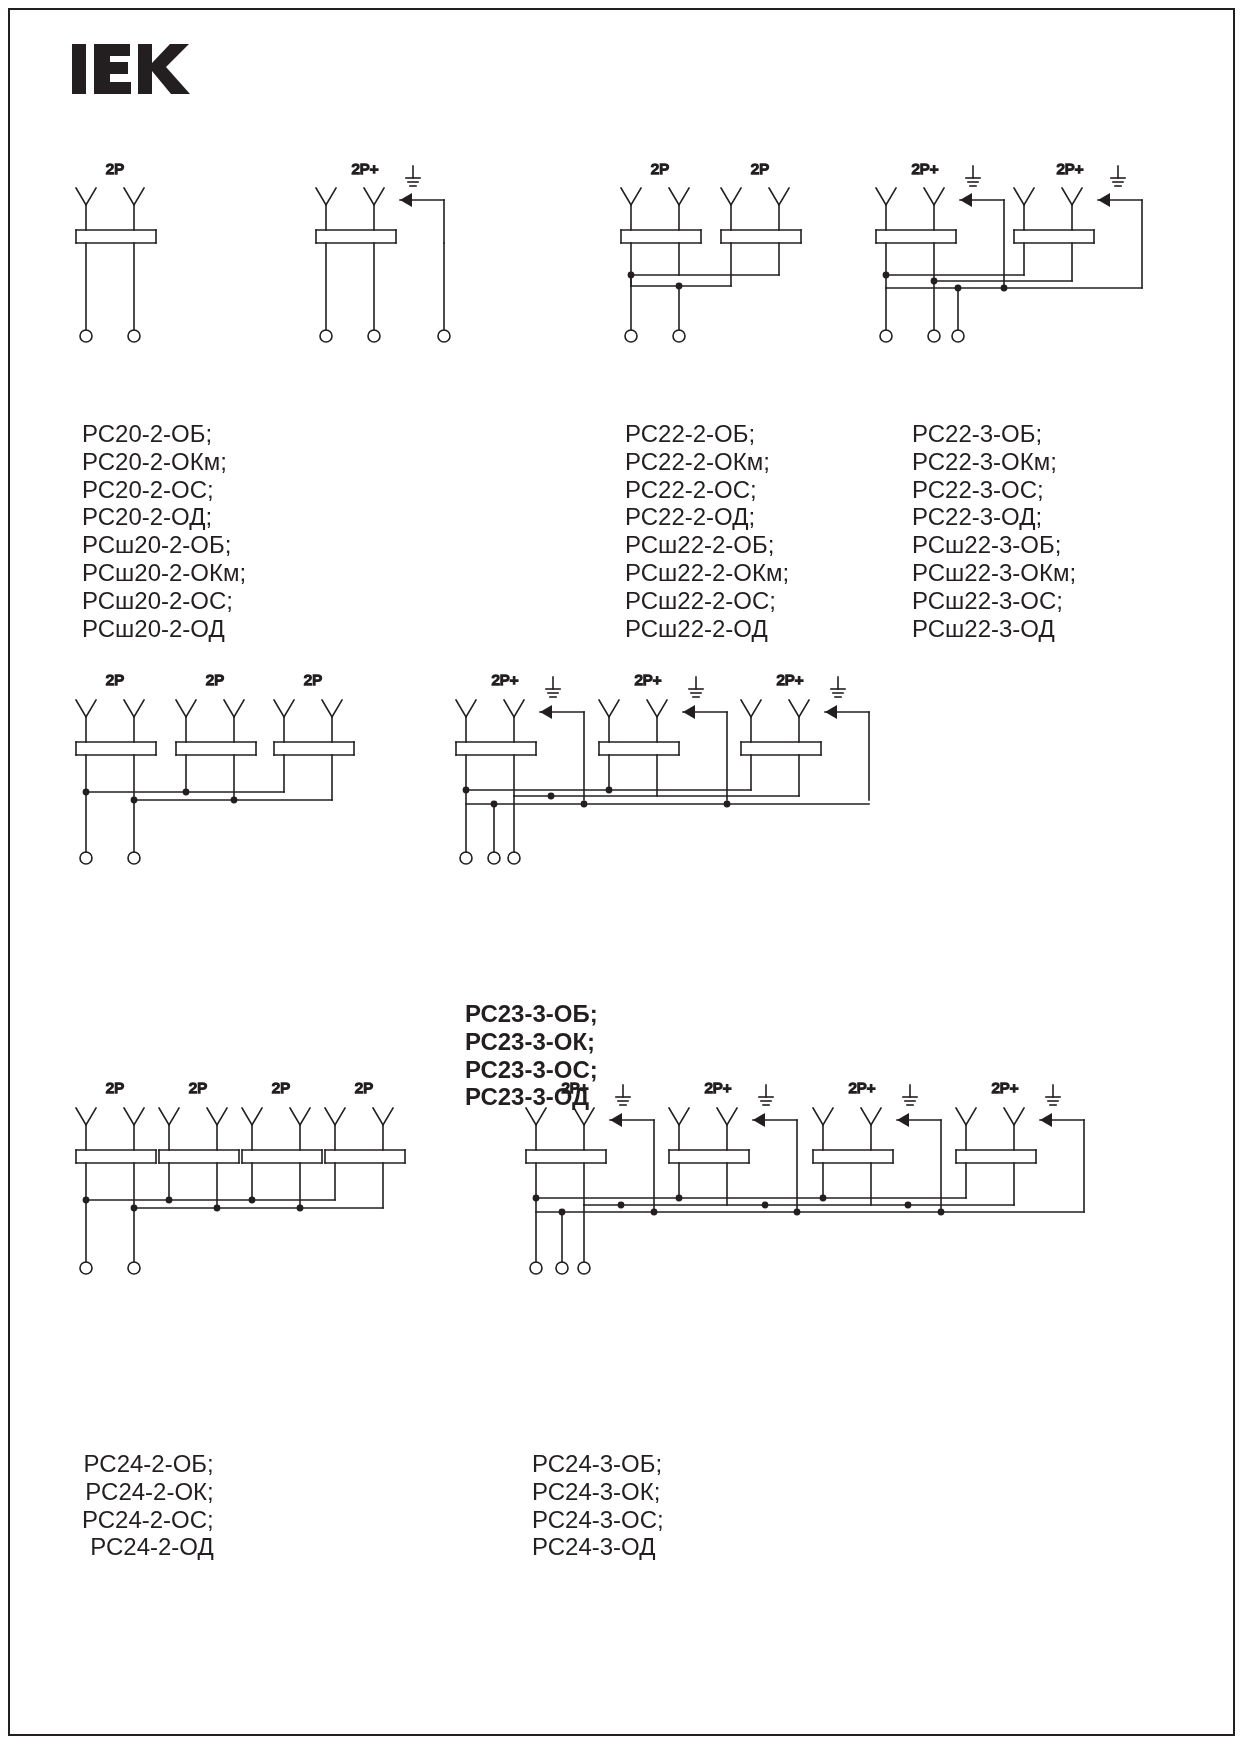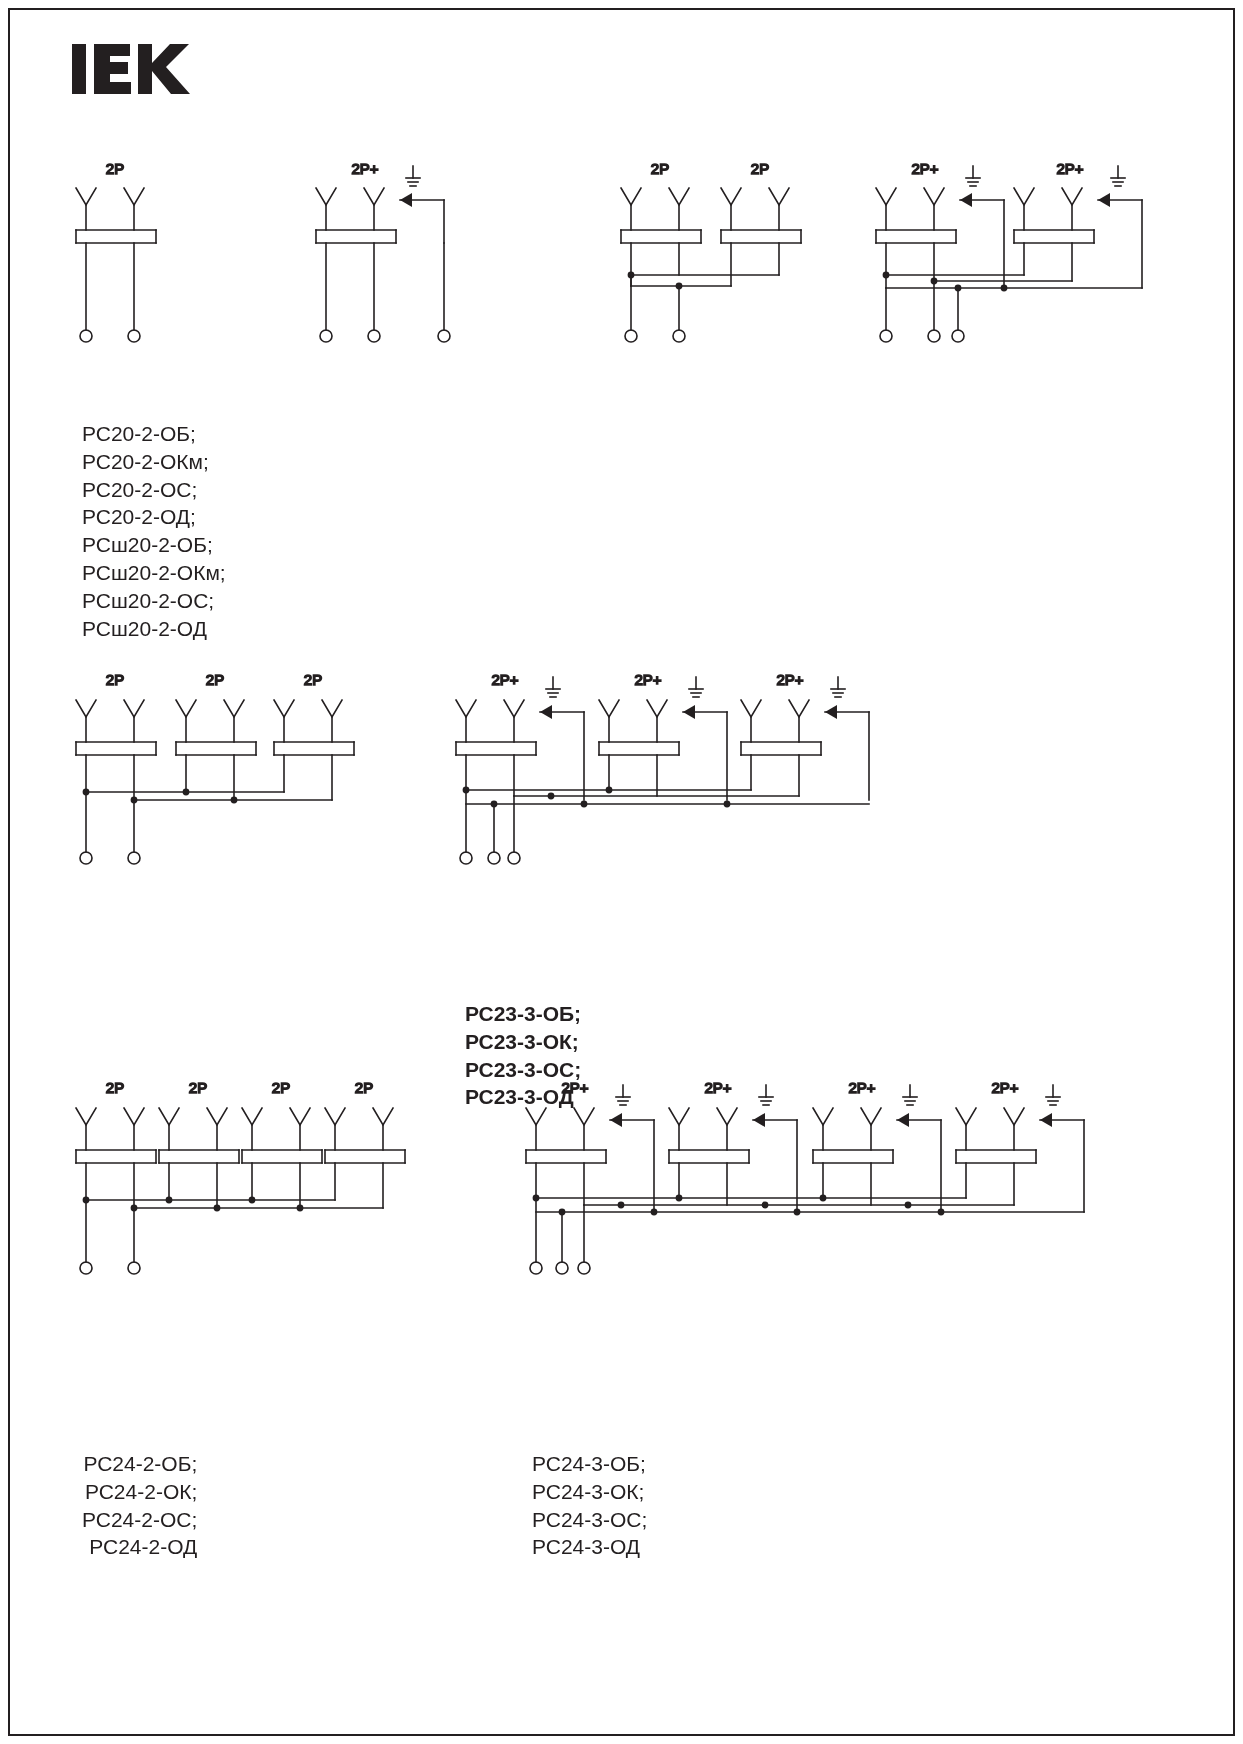--- a/index.html
+++ b/index.html
@@ -37,21 +37,21 @@
   }
   .diagram-svg {
     position: absolute;
     left: 0;
     top: 0;
     width: 1243px;
     height: 1744px;
   }
   .label-block {
     position: absolute;
-    font-size: 21px;
+    font-size: 24px;
     line-height: 27.8px;
     color: #231f20;
     white-space: pre;
   }
   .caption {
     position: absolute;
     left: 75px;
     top: 1597px;
     font-size: 19.5px;
     color: #231f20;
@@ -513,20 +513,36 @@
   </svg>
 
   <div class="label-block" style="left:82px; top:420px;">РС20-2-ОБ;
 РС20-2-ОКм;
 РС20-2-ОС;
 РС20-2-ОД;
 РСш20-2-ОБ;
 РСш20-2-ОКм;
 РСш20-2-ОС;
 РСш20-2-ОД</div>
+  <div class="label-block" style="left:625px; top:420px;">РС22-2-ОБ;
+РС22-2-ОКм;
+РС22-2-ОС;
+РС22-2-ОД;
+РСш22-2-ОБ;
+РСш22-2-ОКм;
+РСш22-2-ОС;
+РСш22-2-ОД</div>
+  <div class="label-block" style="left:912px; top:420px;">РС22-3-ОБ;
+РС22-3-ОКм;
+РС22-3-ОС;
+РС22-3-ОД;
+РСш22-3-ОБ;
+РСш22-3-ОКм;
+РСш22-3-ОС;
+РСш22-3-ОД</div>
 
   <div class="label-block" style="left:465px; top:1000px;font-weight:bold;">РС23-3-ОБ;
 РС23-3-ОК;
 РС23-3-ОС;
 РС23-3-ОД</div>
 
   <div class="label-block" style="left:82px; top:1450px;text-align:right;">РС24-2-ОБ;
 РС24-2-ОК;
 РС24-2-ОС;
 РС24-2-ОД</div>

